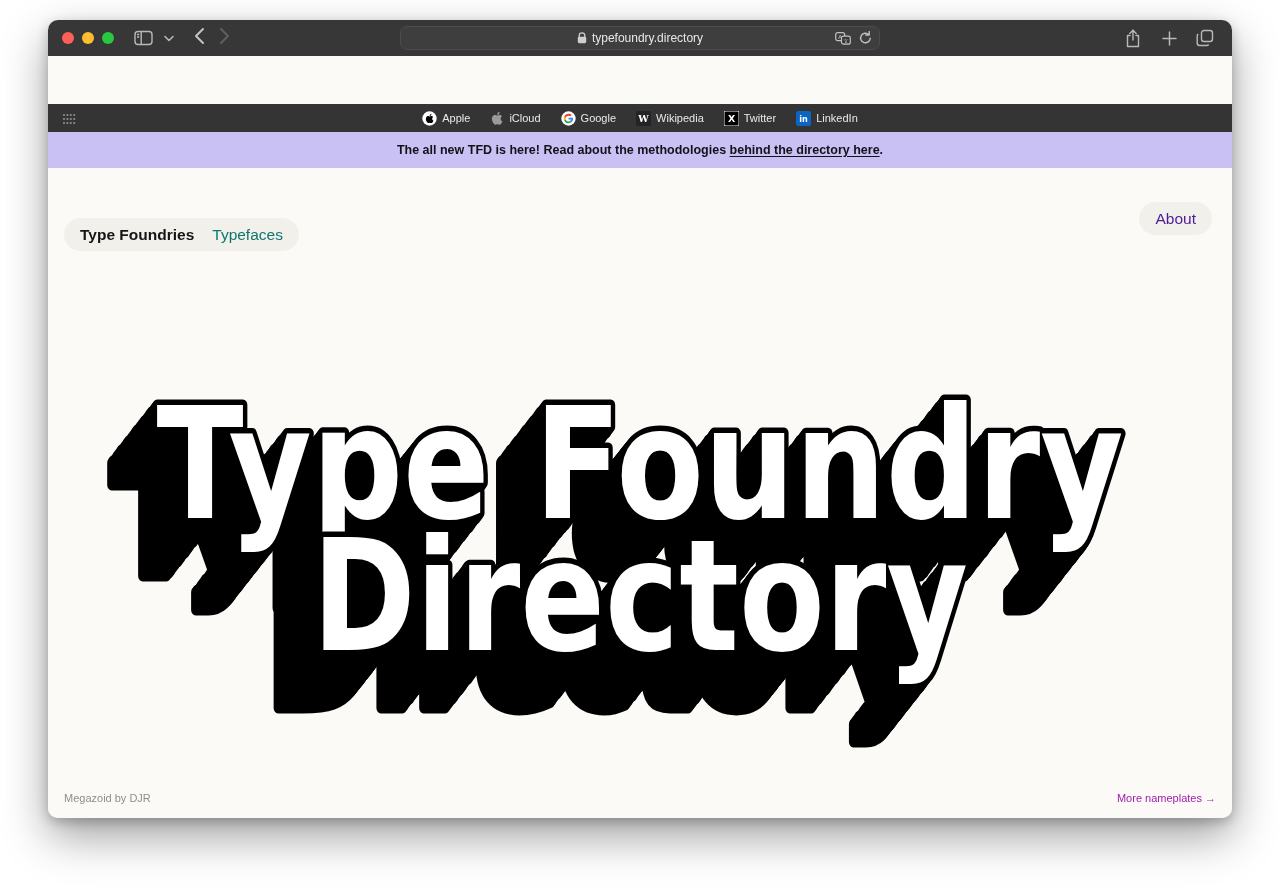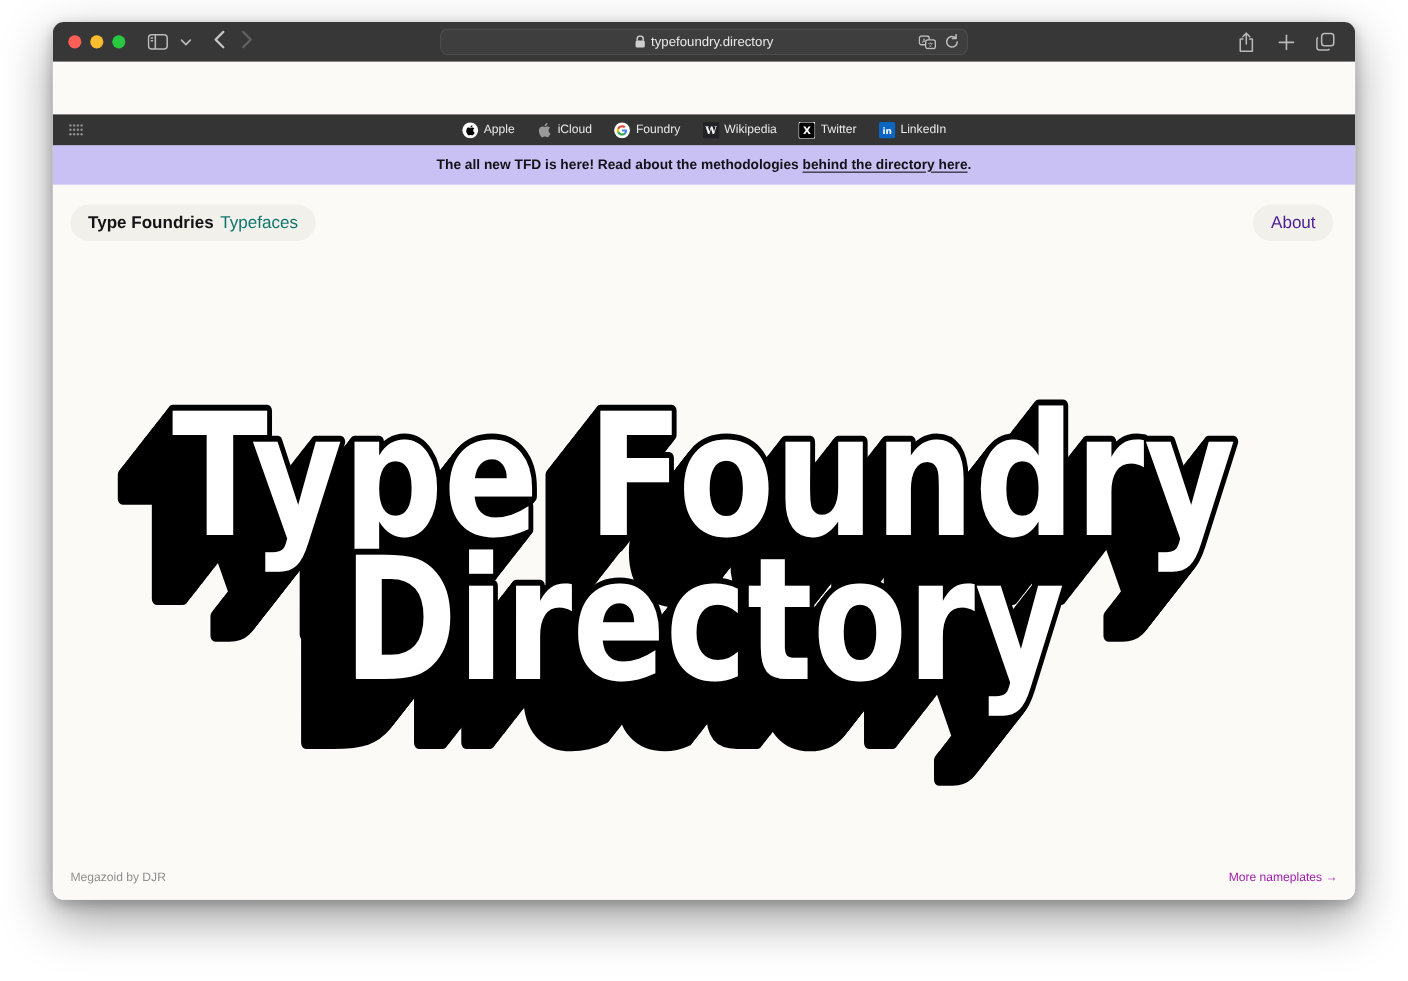--- a/index.html
+++ b/index.html
@@ -34,21 +34,21 @@
   .bm svg { display:block; }
 
   
   .banner { height:36px; background:#C9C1F4; display:flex; align-items:center; justify-content:center; font-size:12.5px; font-weight:600; color:#121218; }
   .banner a { color:#121218; text-decoration:underline; text-underline-offset:2px; cursor:pointer; }
 
   
   .page { position:relative; height:698px; background:#FBFAF7; display:flex; flex-direction:column; }
   .nav { display:flex; align-items:center; padding:18px 20px 0 16px; position:relative; }
   .pill { background:#F2F0EB; border-radius:17px; height:33px; display:flex; align-items:center; }
-  .pill-left { padding:0 16px; gap:6px; font-size:15.5px; }
+  .pill-left { padding:0 16px; gap:18px; font-size:15.5px;margin-top:32px; }
   .pill-left .active { font-weight:700; color:#151515; cursor:pointer; }
   .pill-left .inactive { color:#0f766e; font-weight:500; cursor:pointer; }
   .pill-settings { position:absolute; left:50%; transform:translateX(-50%); width:279px; justify-content:space-between; padding:0 13px; font-size:15.5px; color:#1A1A1A; cursor:pointer; }
   .burger { display:flex; flex-direction:column; gap:3px; width:26px; }
   .burger span { height:1.6px; background:#5B5B5B; border-radius:1px; }
   .pill-about { margin-left:auto; padding:0 16px; font-size:15.5px; color:#4c1d95; cursor:pointer; }
 
   .hero { margin-top:108px; display:flex; justify-content:center; }
   .hero svg { width:1080px; height:auto; display:block; }
 
@@ -184,21 +184,21 @@
       <div class="bm">
         <svg width="15" height="15" viewBox="0 0 24 24">
           <circle cx="12" cy="12" r="11.5" fill="#FFFFFF"></circle>
           <g transform="translate(4.4,4.4) scale(0.635)">
             <path fill="#4285F4" d="M23.49 12.27c0-.79-.07-1.54-.19-2.27H12v4.51h6.47c-.29 1.48-1.14 2.73-2.4 3.58v3h3.86c2.26-2.09 3.56-5.17 3.56-8.82z"></path>
             <path fill="#34A853" d="M12 24c3.24 0 5.95-1.08 7.93-2.91l-3.86-3c-1.08.72-2.45 1.16-4.07 1.16-3.13 0-5.78-2.11-6.73-4.96H1.29v3.09C3.26 21.3 7.31 24 12 24z"></path>
             <path fill="#FBBC05" d="M5.27 14.29c-.25-.72-.38-1.49-.38-2.29s.14-1.57.38-2.29V6.62H1.29C.47 8.24 0 10.06 0 12s.47 3.76 1.29 5.38l3.98-3.09z"></path>
             <path fill="#EA4335" d="M12 4.75c1.77 0 3.35.61 4.6 1.8l3.42-3.42C17.95 1.19 15.24 0 12 0 7.31 0 3.26 2.7 1.29 6.62l3.98 3.09c.95-2.85 3.6-4.96 6.73-4.96z"></path>
           </g>
         </svg>
-        <span>Foundry</span>
+        <span>Google</span>
       </div>
 
       <div class="bm">
         <svg width="15" height="15" viewBox="0 0 24 24">
           <rect x="0" y="0" width="24" height="24" rx="3" fill="#222326"></rect>
           <text x="12" y="17.5" font-size="15" font-weight="bold" fill="#FFFFFF" text-anchor="middle" font-family="DejaVu Serif, serif">W</text>
         </svg>
         <span>Wikipedia</span>
       </div>
 

